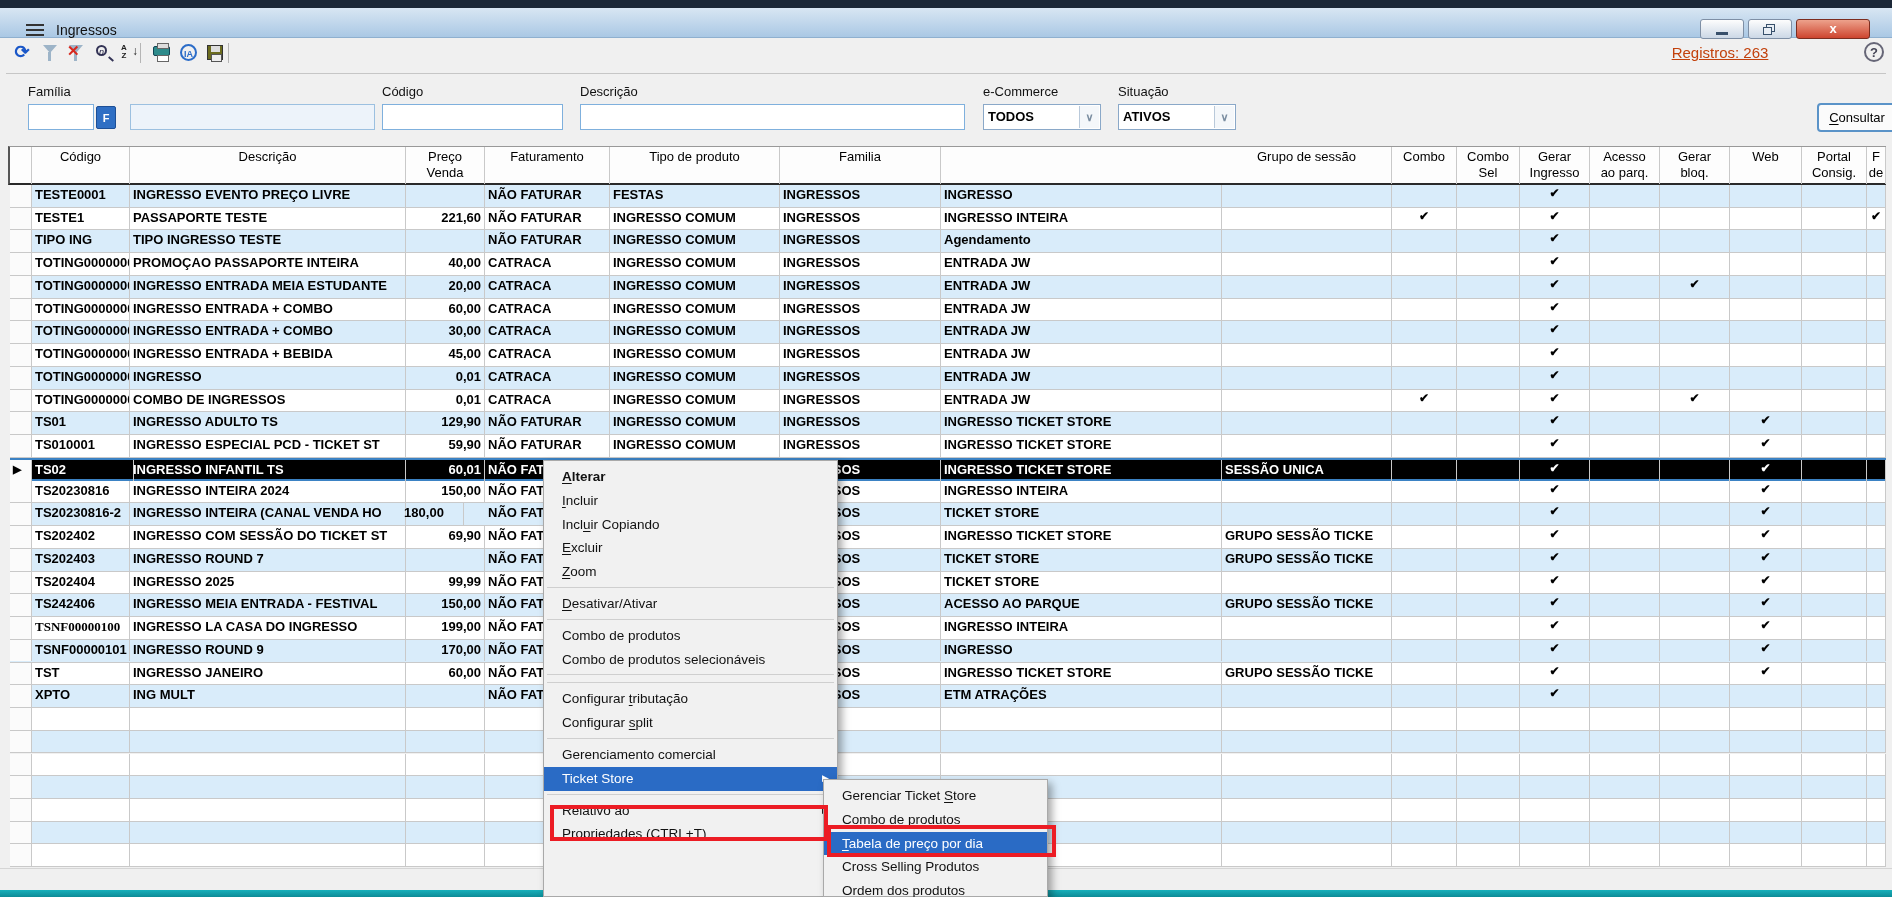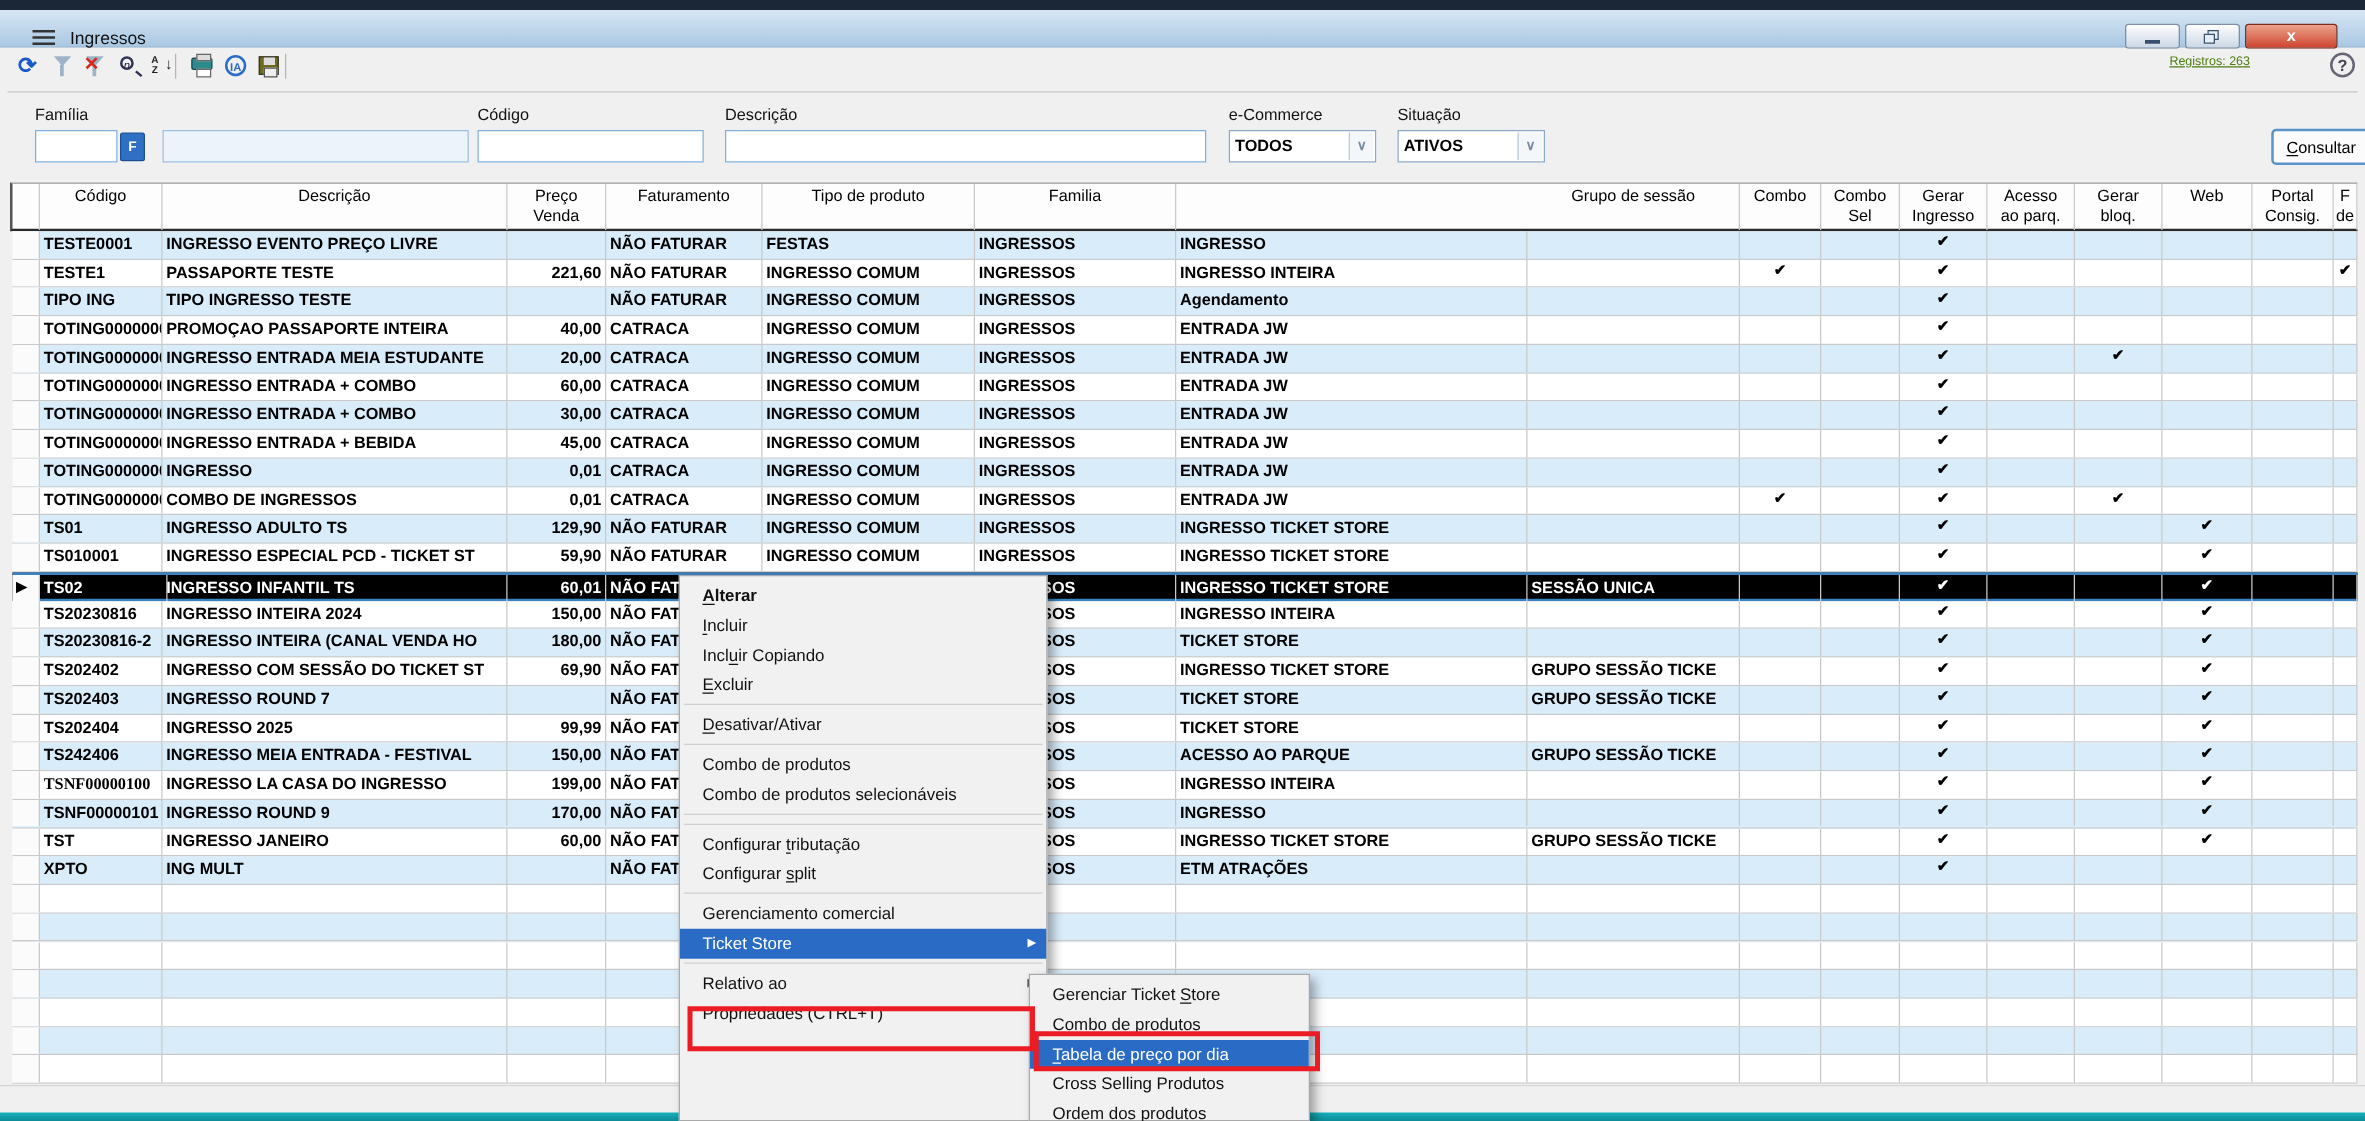--- a/index.html
+++ b/index.html
@@ -32,21 +32,21 @@
   .lens:after{content:"";position:absolute;left:10px;top:11px;width:6px;height:2px;background:#335;transform:rotate(40deg);}
   .az{font-size:8px;font-weight:bold;line-height:8px;color:#222;position:absolute;left:3px;top:2px;}
   .azarrow{position:absolute;left:14px;top:2px;color:#222;font-size:12px;}
   .printer{position:absolute;left:3px;top:4px;width:17px;height:10px;background:#2e8b8b;border:1px solid #145;border-radius:2px;}
   .printer:before{content:"";position:absolute;left:3px;top:-4px;width:10px;height:4px;background:#ddd;border:1px solid #666;}
   .printer:after{content:"";position:absolute;left:3px;top:8px;width:10px;height:5px;background:#fff;border:1px solid #666;}
   .iachip{position:absolute;left:2px;top:2px;width:17px;height:17px;border:2px solid #2b6cc8;border-radius:50%;color:#2b6cc8;font-size:9px;font-weight:bold;line-height:16px;text-align:center;}
   .floppy{position:absolute;left:3px;top:3px;width:16px;height:15px;background:#6b6b1e;border:1px solid #333;}
   .floppy:before{content:"";position:absolute;left:3px;top:0;width:9px;height:6px;background:#ddd;}
   .floppy:after{content:"";position:absolute;left:3px;top:8px;width:9px;height:6px;background:#eee;border:1px solid #555;}
-  #registros{top:44px;left:1640px;width:160px;text-align:right;font-size:10px;color:#4d7c0f;text-decoration:underline;cursor:pointer;}
+  #registros{top:44px;left:1640px;width:160px;text-align:center;font-size:15px;color:#c2410c;text-decoration:underline;cursor:pointer;}
   #helpicon{top:42px;left:1864px;width:20px;height:20px;border:2px solid #667;border-radius:50%;text-align:center;font-size:13px;font-weight:bold;color:#445;line-height:17px;}
 
   
   #filterline{left:6px;top:73px;width:1880px;height:1px;background:#c6c6c6;}
   .flabel{font-size:13px;color:#111;top:84px;}
   .finput{top:104px;height:26px;background:#fff;border:1px solid #7fb0dd;padding:2px 4px;font-size:13px;}
   .fro{background:#edf3fa;border:1px solid #9cc0e0;}
   #fbtn{left:96px;top:106px;width:20px;height:23px;background:#2f6fc4;color:#fff;font-size:11px;font-weight:bold;text-align:center;line-height:22px;border:1px solid #1d4f96;border-radius:2px;}
   .fselect{top:104px;height:26px;background:#fff;border:1px solid #8aa8c8;font-size:13px;font-weight:bold;padding:4px 4px;}
   .chev{position:absolute;right:1px;top:1px;width:20px;height:22px;border-left:1px solid #b9c9da;color:#7a8da0;text-align:center;font-size:11px;line-height:22px;background:#f4f7fa;}
@@ -452,21 +452,21 @@
           <div class="tcell ck" style="left: 1580px; width: 70px;"></div>
           <div class="tcell ck" style="left: 1650px; width: 70px;"></div>
           <div class="tcell ck" style="left: 1720px; width: 72px;">✔</div>
           <div class="tcell ck" style="left: 1792px; width: 65px;"></div>
           <div class="tcell ck" style="left: 1857px; width: 19px;"></div>
         </div>
         <div class="trow" style="top: 318.36px; background: rgb(217, 236, 250);">
           <div class="tcell selcell" style="left: 0px; width: 22px;"></div>
           <div class="tcell" style="left: 22px; width: 98px;">TS20230816-2</div>
           <div class="tcell" style="left: 120px; width: 276px;">INGRESSO INTEIRA (CANAL VENDA HO</div>
-          <div class="tcell" style="left: 396px; width: 79px; text-align: right;">180,00</div>
+          <div class="tcell" style="left: 375px; width: 79px; text-align: center;">180,00</div>
           <div class="tcell" style="left: 475px; width: 125px;">NÃO FATURAR</div>
           <div class="tcell" style="left: 600px; width: 170px;">INGRESSO COMUM</div>
           <div class="tcell" style="left: 770px; width: 161px;">INGRESSOS</div>
           <div class="tcell" style="left: 931px; width: 281px;">TICKET STORE</div>
           <div class="tcell" style="left: 1212px; width: 170px;"></div>
           <div class="tcell ck" style="left: 1382px; width: 65px;"></div>
           <div class="tcell ck" style="left: 1447px; width: 63px;"></div>
           <div class="tcell ck" style="left: 1510px; width: 70px;">✔</div>
           <div class="tcell ck" style="left: 1580px; width: 70px;"></div>
           <div class="tcell ck" style="left: 1650px; width: 70px;"></div>
@@ -766,20 +766,21 @@
     
     
   </div>
   <div class="abs" id="bottomstrip"></div>
 
   <div class="abs menupanel" id="ctxmenu">
       <div class="mitem" style="font-weight: bold;"><u>A</u>lterar</div>
       <div class="mitem"><u>I</u>ncluir</div>
       <div class="mitem">Incl<u>u</u>ir Copiando</div>
       <div class="mitem"><u>E</u>xcluir</div>
+      <div class="mitem"><u>Z</u>oom</div>
       <div class="msep">
         <div></div>
       </div>
       <div class="mitem"><u>D</u>esativar/Ativar</div>
       <div class="msep">
         <div></div>
       </div>
       <div class="mitem">Combo de produtos</div>
       <div class="mitem">Combo de produtos selecionáveis</div>
       <div class="msep">

